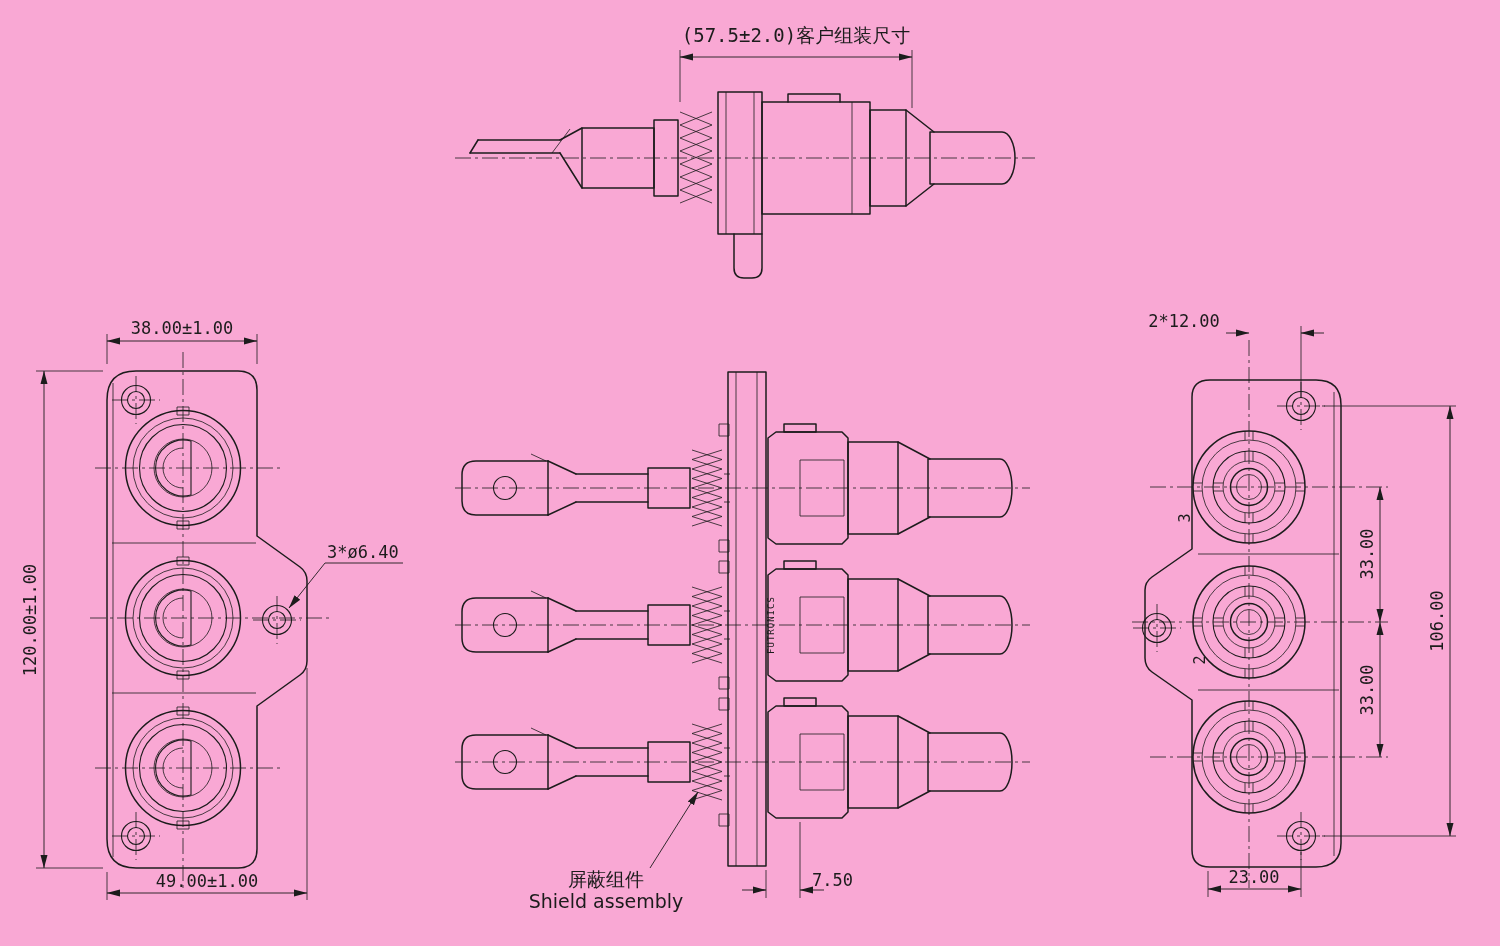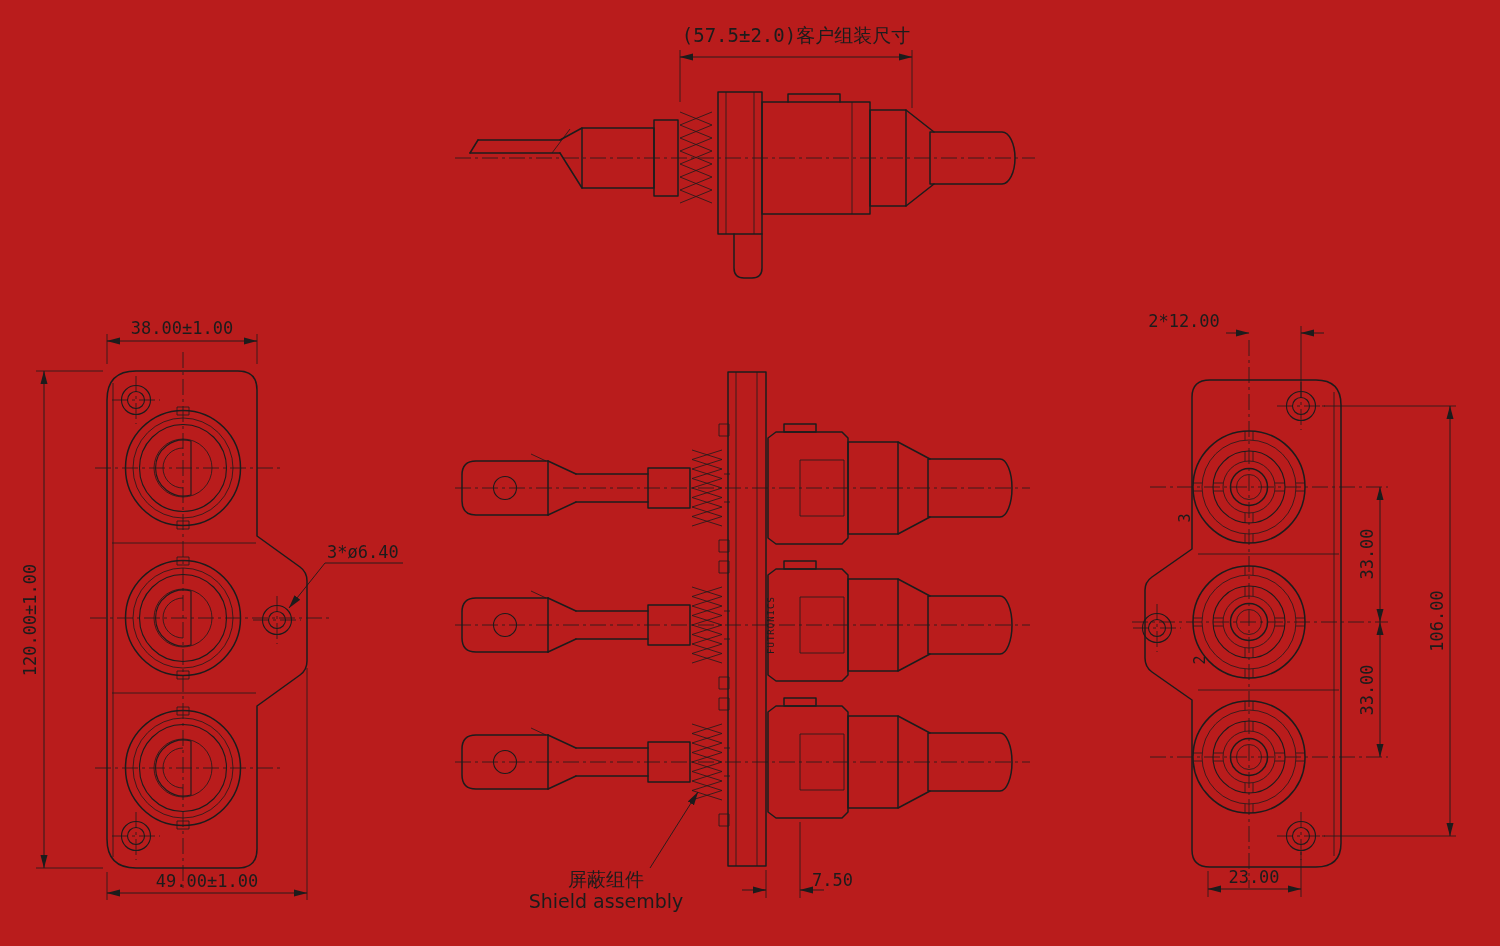--- a/index.html
+++ b/index.html
@@ -1,17 +1,17 @@
 <!DOCTYPE html>
 <html><head>
 <meta charset="utf-8">
 <style>
   html,body { margin:0; padding:0; background:#e8e8e8; }
   .sheet {
-    position:relative; width:1500px; height:946px; background:#b91c1c;
+    position:relative; width:1500px; height:946px; background:#f9a8d4;
     font-family:"DejaVu Sans","Liberation Sans",sans-serif; overflow:hidden;
   }
   svg { position:absolute; left:0; top:0; }
   
   .ol { fill:none; stroke:#1c1c1c; stroke-width:1.5; stroke-linejoin:round; stroke-linecap:round; }
   .ml { fill:none; stroke:#1c1c1c; stroke-width:1.1; stroke-linejoin:round; }
   .tl { fill:none; stroke:#1c1c1c; stroke-width:0.8; stroke-linejoin:round; }
   .cl { fill:none; stroke:#1c1c1c; stroke-width:0.8; stroke-dasharray:16 4 3 4; }
   .dl { fill:none; stroke:#1c1c1c; stroke-width:0.9; }
   

